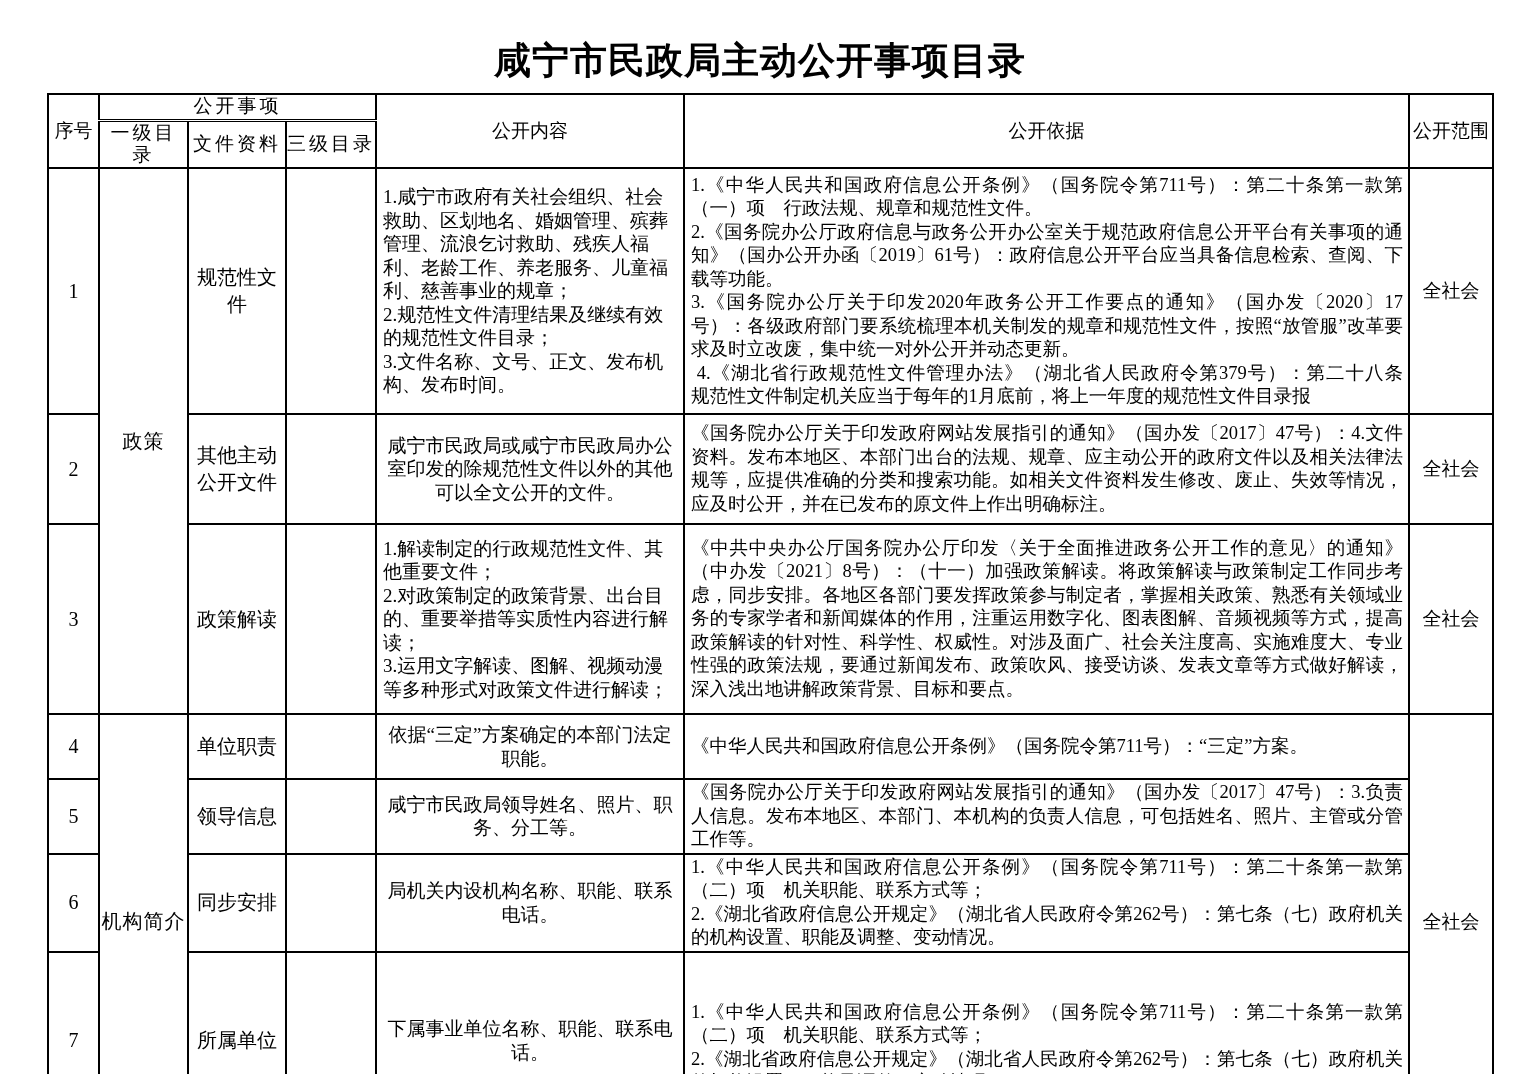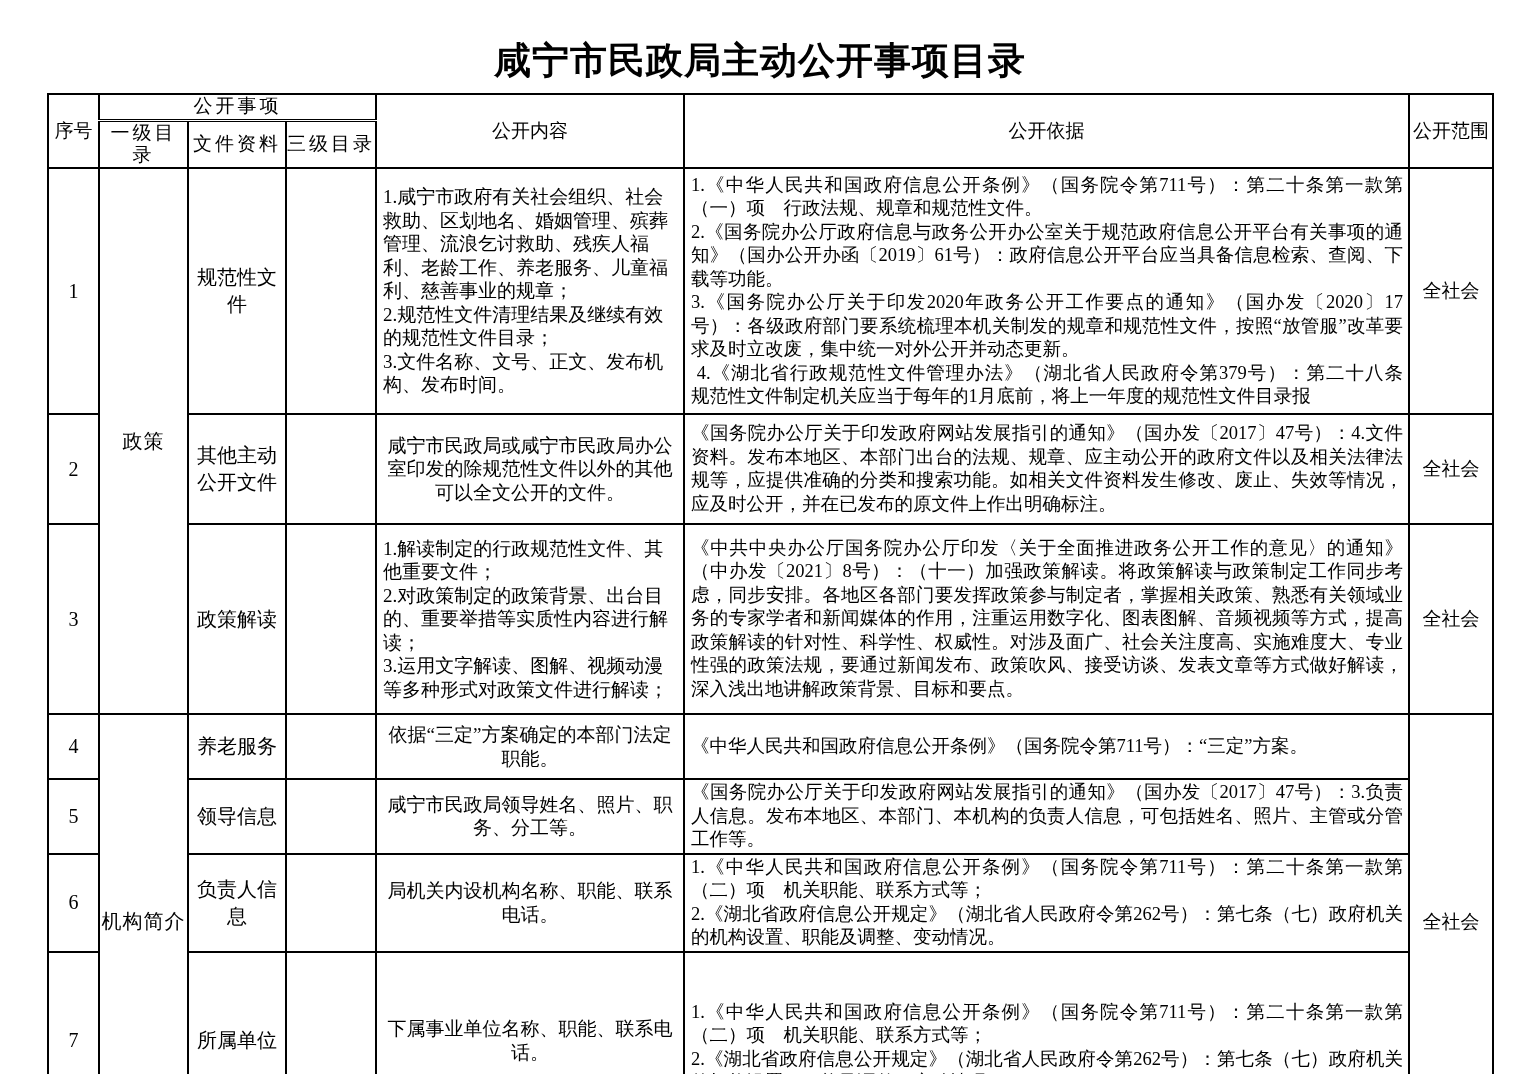--- a/index.html
+++ b/index.html
@@ -97,38 +97,38 @@
         <td class="content ta-l">1.解读制定的行政规范性文件、其他重要文件；
 2.对政策制定的政策背景、出台目的、重要举措等实质性内容进行解读；
 3.运用文字解读、图解、视频动漫等多种形式对政策文件进行解读；</td>
         <td class="basis">《中共中央办公厅国务院办公厅印发〈关于全面推进政务公开工作的意见〉的通知》（中办发〔2021〕8号）：（十一）加强政策解读。将政策解读与政策制定工作同步考虑，同步安排。各地区各部门要发挥政策参与制定者，掌握相关政策、熟悉有关领域业务的专家学者和新闻媒体的作用，注重运用数字化、图表图解、音频视频等方式，提高政策解读的针对性、科学性、权威性。对涉及面广、社会关注度高、实施难度大、专业性强的政策法规，要通过新闻发布、政策吹风、接受访谈、发表文章等方式做好解读，深入浅出地讲解政策背景、目标和要点。</td>
         <td class="scope">全社会</td>
       </tr>
 
       <tr class="r4">
         <td class="no">4</td>
         <td class="lvl1" rowspan="4">机构简介</td>
-        <td class="lvl2">养老服务</td>
+        <td class="lvl2">单位职责</td>
         <td class="lvl3"></td>
         <td class="content ta-c">依据“三定”方案确定的本部门法定职能。</td>
         <td class="basis">《中华人民共和国政府信息公开条例》（国务院令第711号）：“三定”方案。</td>
         <td class="scope" rowspan="4">全社会</td>
       </tr>
 
       <tr class="r5">
         <td class="no">5</td>
         <td class="lvl2">领导信息</td>
         <td class="lvl3"></td>
         <td class="content ta-c">咸宁市民政局领导姓名、照片、职务、分工等。</td>
         <td class="basis">《国务院办公厅关于印发政府网站发展指引的通知》（国办发〔2017〕47号）：3.负责人信息。发布本地区、本部门、本机构的负责人信息，可包括姓名、照片、主管或分管工作等。</td>
       </tr>
 
       <tr class="r6">
         <td class="no">6</td>
-        <td class="lvl2">负责人信息</td>
+        <td class="lvl2">同步安排</td>
         <td class="lvl3"></td>
         <td class="content ta-c">局机关内设机构名称、职能、联系电话。</td>
         <td class="basis">1.《中华人民共和国政府信息公开条例》（国务院令第711号）：第二十条第一款第（二）项　机关职能、联系方式等；
 2.《湖北省政府信息公开规定》（湖北省人民政府令第262号）：第七条（七）政府机关的机构设置、职能及调整、变动情况。</td>
       </tr>
 
       <tr class="r7">
         <td class="no">7</td>
         <td class="lvl2">所属单位</td>
         <td class="lvl3"></td>

